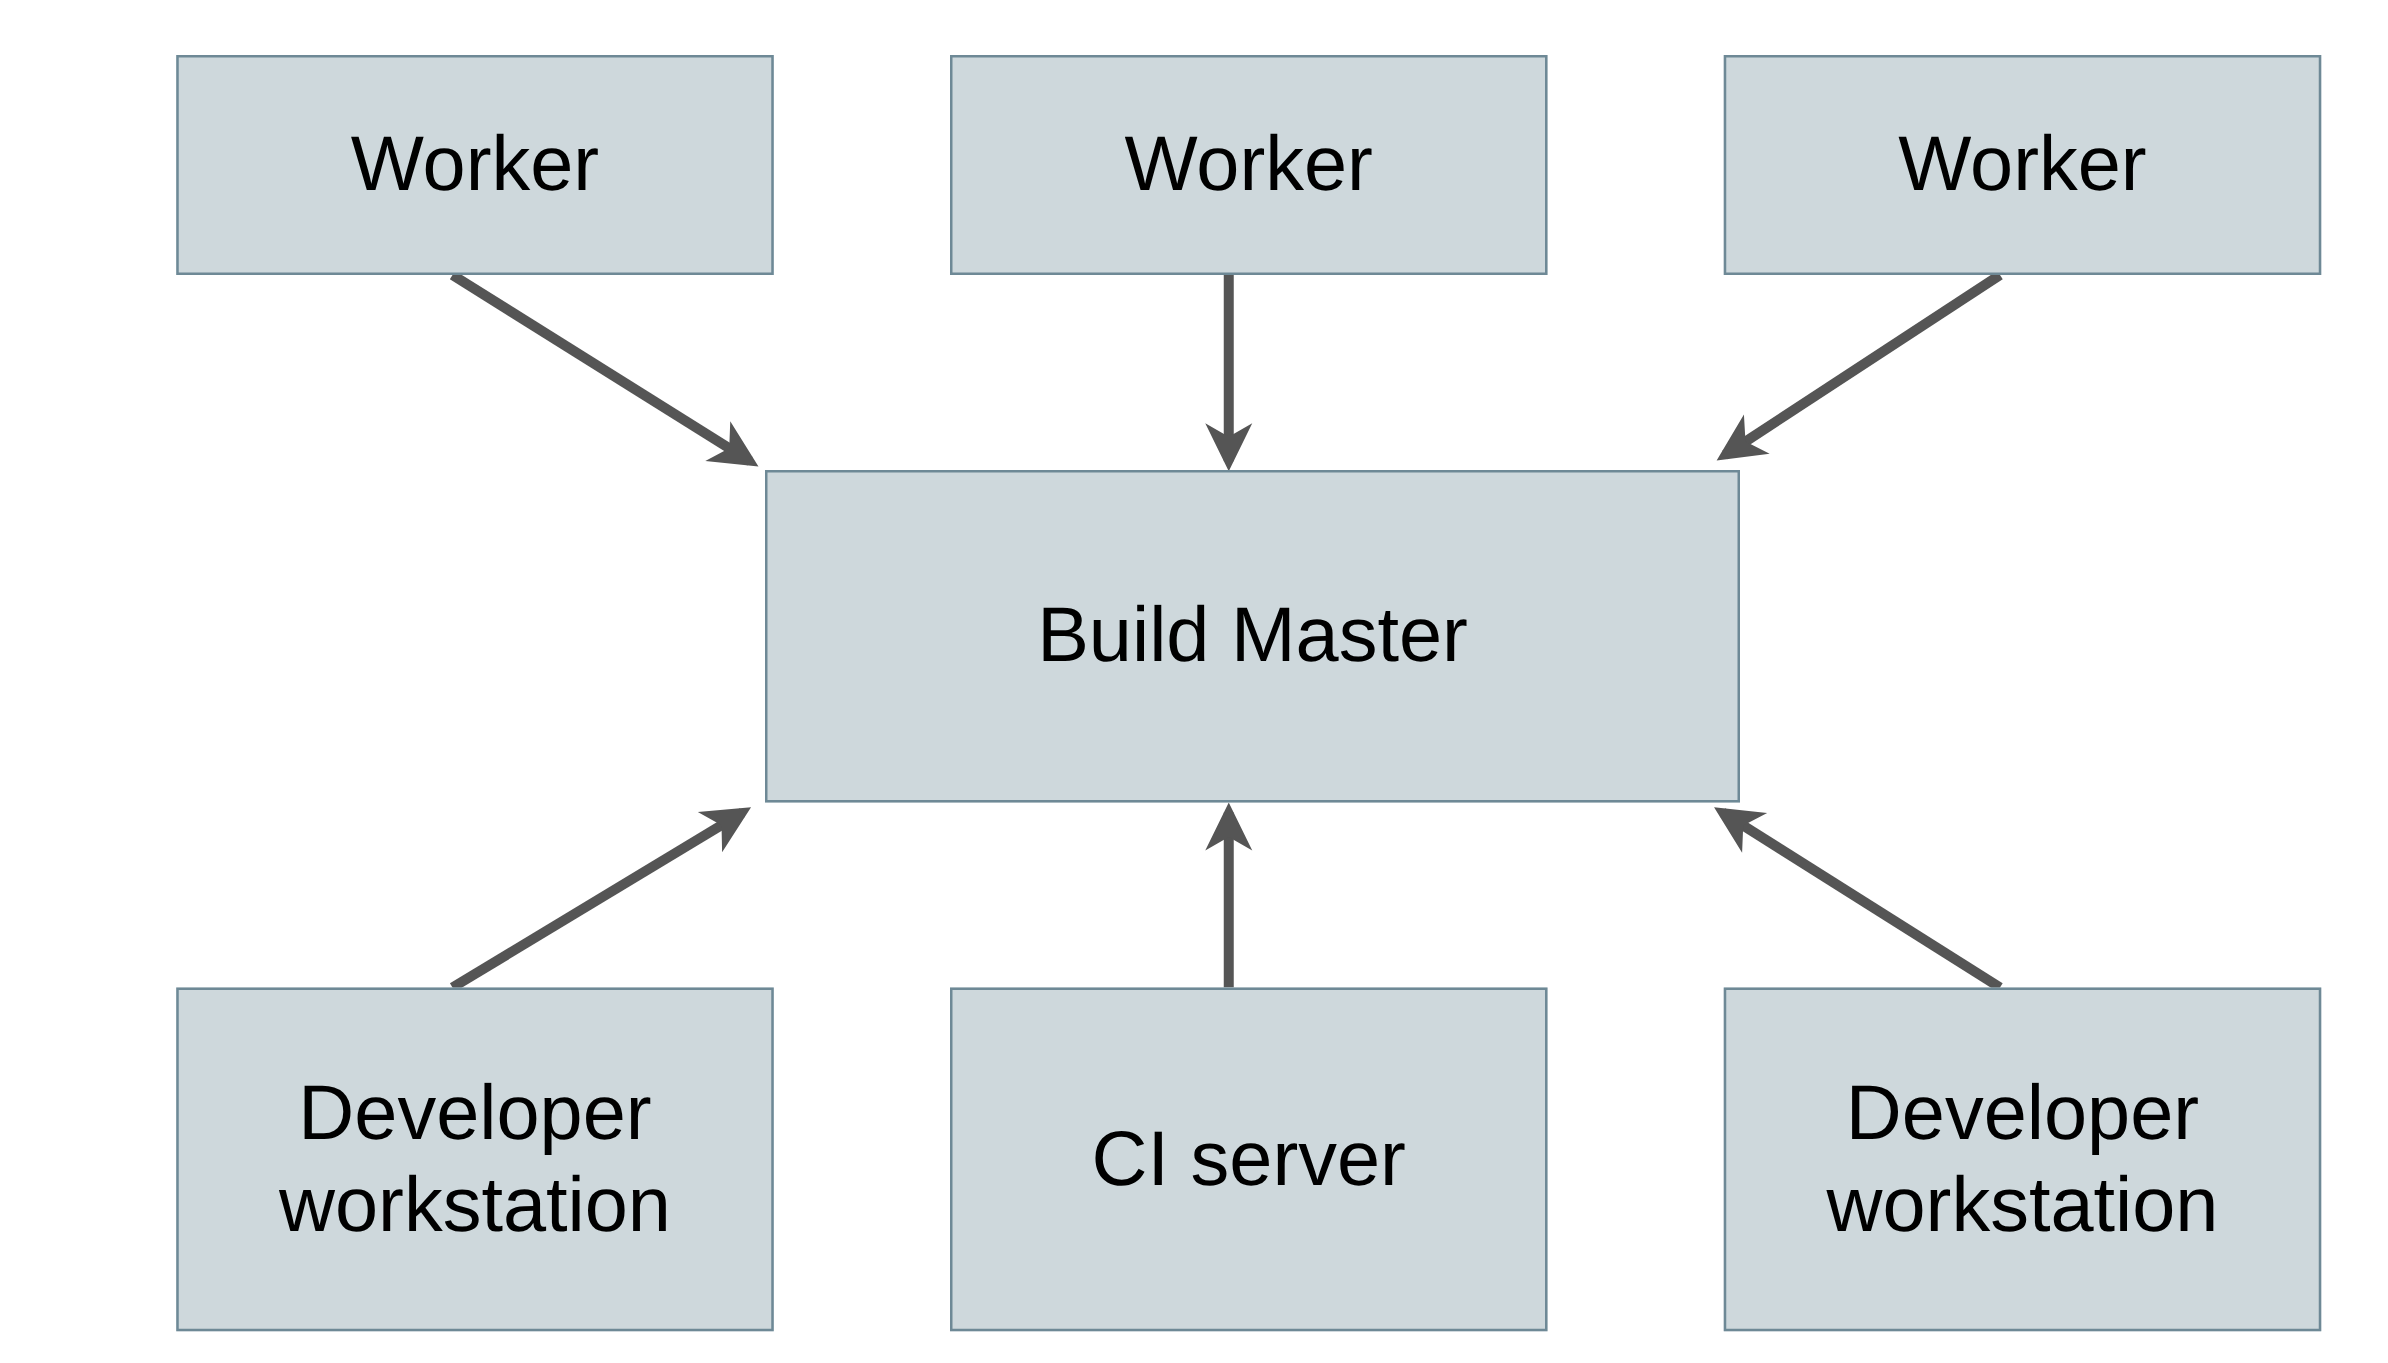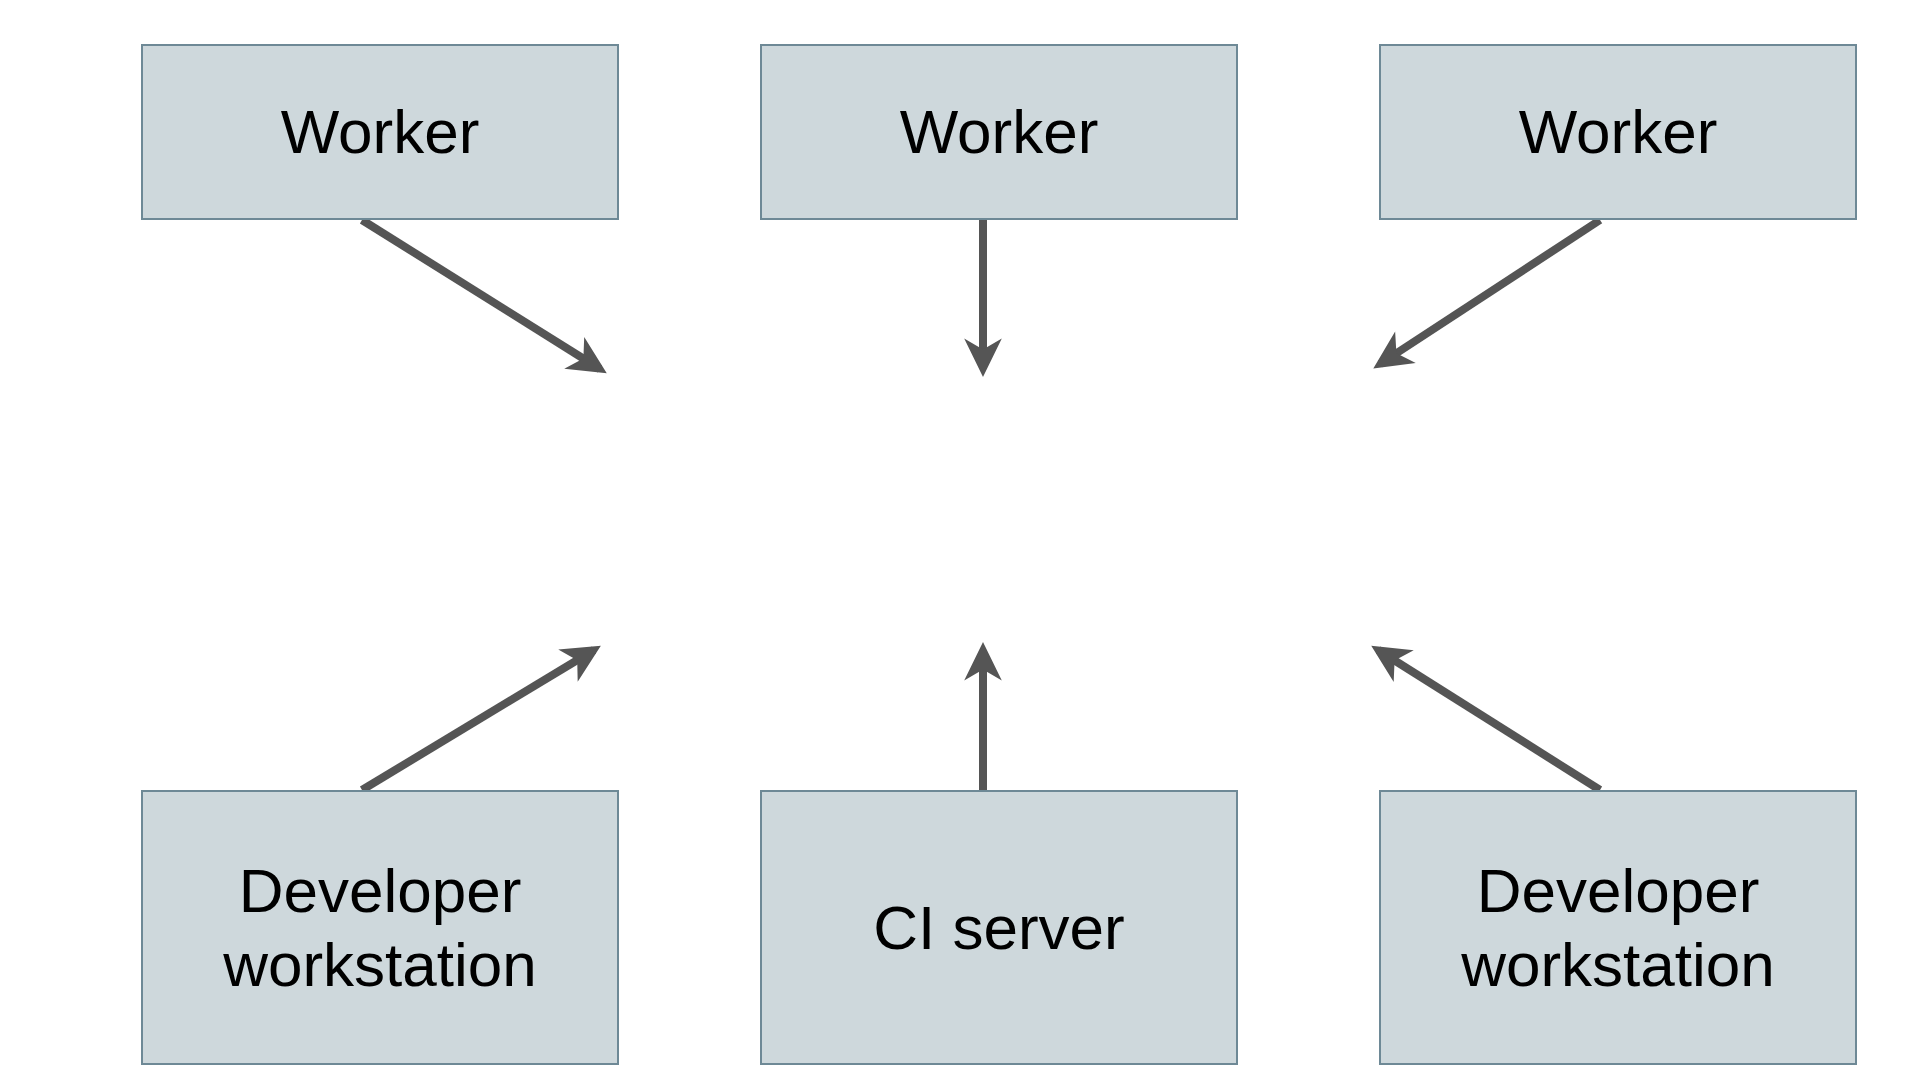--- a/index.html
+++ b/index.html
@@ -70,20 +70,23 @@
   </div>
 
   <div class="node" style="left: 741px; top: 44px; width: 478px; height: 176px; font-size: 62px; background: rgb(206, 216, 220); border-color: rgb(110, 137, 150); color: rgb(0, 0, 0);">
     <span class="node-label">Worker</span>
   </div>
 
   <div class="node" style="left: 1360px; top: 44px; width: 478px; height: 176px; font-size: 62px; background: rgb(206, 216, 220); border-color: rgb(110, 137, 150); color: rgb(0, 0, 0);">
     <span class="node-label">Worker</span>
   </div>
 
+  <div class="node" style="left: 593px; top: 376px; width: 780px; height: 266px; font-size: 62px; background: rgb(206, 216, 220); border-color: rgb(110, 137, 150); color: rgb(0, 0, 0);">
+    <span class="node-label">Build Master</span>
+  </div>
 
   <div class="node" style="left: 122px; top: 790px; width: 478px; height: 275px; font-size: 62px; background: rgb(206, 216, 220); border-color: rgb(110, 137, 150); color: rgb(0, 0, 0);">
     <span class="node-label">Developer
 workstation</span>
   </div>
 
   <div class="node" style="left: 741px; top: 790px; width: 478px; height: 275px; font-size: 62px; background: rgb(206, 216, 220); border-color: rgb(110, 137, 150); color: rgb(0, 0, 0); text-align: center;">
     <span class="node-label">CI server</span>
   </div>
 

